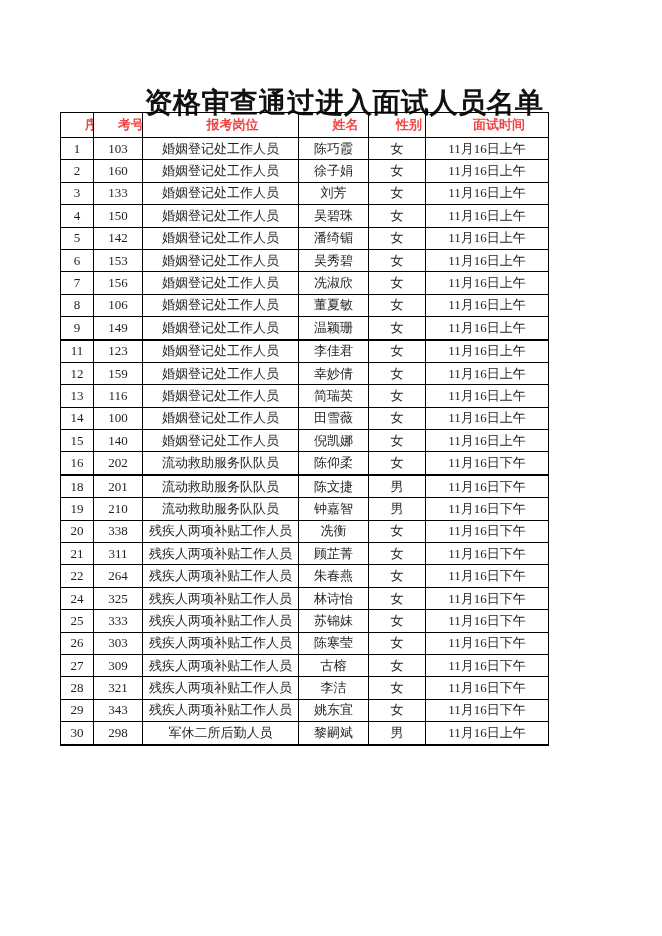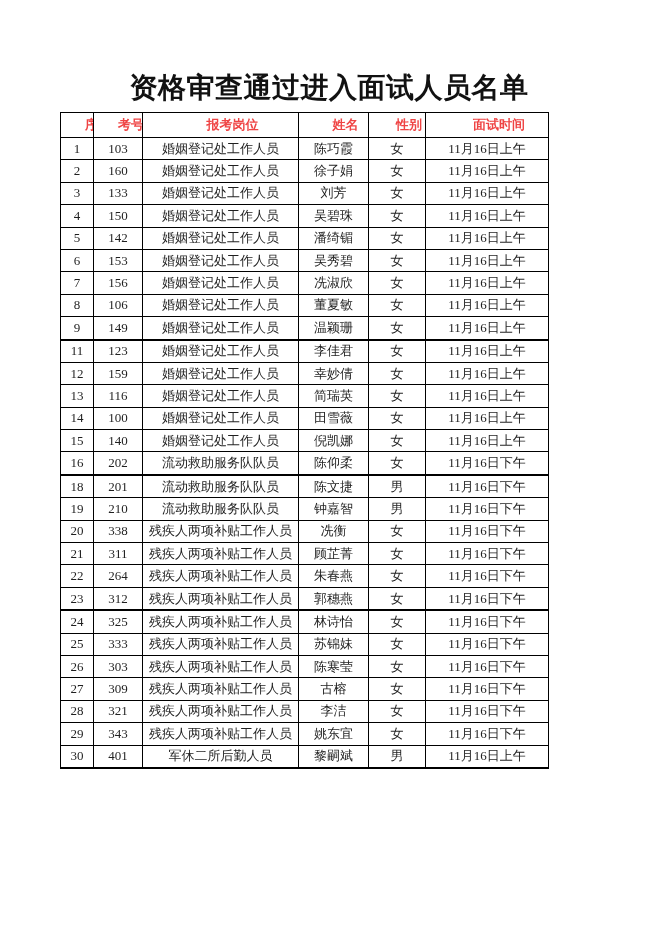--- a/index.html
+++ b/index.html
@@ -20,21 +20,21 @@
     background: #ffffff;
     overflow: hidden;
   }
   .doc-title {
     position: absolute;
     top: 72px;
     left: 60px;
     width: 488px;
     box-sizing: border-box;
     padding-left: 48px;
-    margin: 1px;
+    margin: 16px;
     text-align: center;
     font-size: 28px;
     line-height: 1.1;
     font-weight: 700;
     letter-spacing: 0.5px;
     color: #111111;
     white-space: nowrap;
     font-family: "Liberation Serif", serif;
   }
   table.roster {
@@ -256,28 +256,20 @@
           <td>11月16日下午</td>
         </tr>
         <tr>
           <td>22</td>
           <td>264</td>
           <td>残疾人两项补贴工作人员</td>
           <td>朱春燕</td>
           <td>女</td>
           <td>11月16日下午</td>
         </tr>
-        <tr class="thick-bottom">
-          <td>23</td>
-          <td>312</td>
-          <td>残疾人两项补贴工作人员</td>
-          <td>郭穗燕</td>
-          <td>女</td>
-          <td>11月16日下午</td>
-        </tr>
         <tr>
           <td>24</td>
           <td>325</td>
           <td>残疾人两项补贴工作人员</td>
           <td>林诗怡</td>
           <td>女</td>
           <td>11月16日下午</td>
         </tr>
         <tr>
           <td>25</td>
@@ -314,21 +306,21 @@
         <tr>
           <td>29</td>
           <td>343</td>
           <td>残疾人两项补贴工作人员</td>
           <td>姚东宜</td>
           <td>女</td>
           <td>11月16日下午</td>
         </tr>
         <tr class="thick-bottom">
           <td>30</td>
-          <td>401</td>
+          <td>298</td>
           <td>军休二所后勤人员</td>
           <td>黎嗣斌</td>
           <td>男</td>
           <td>11月16日上午</td>
         </tr>
       </tbody>
   </table>
 
 </div>
 

